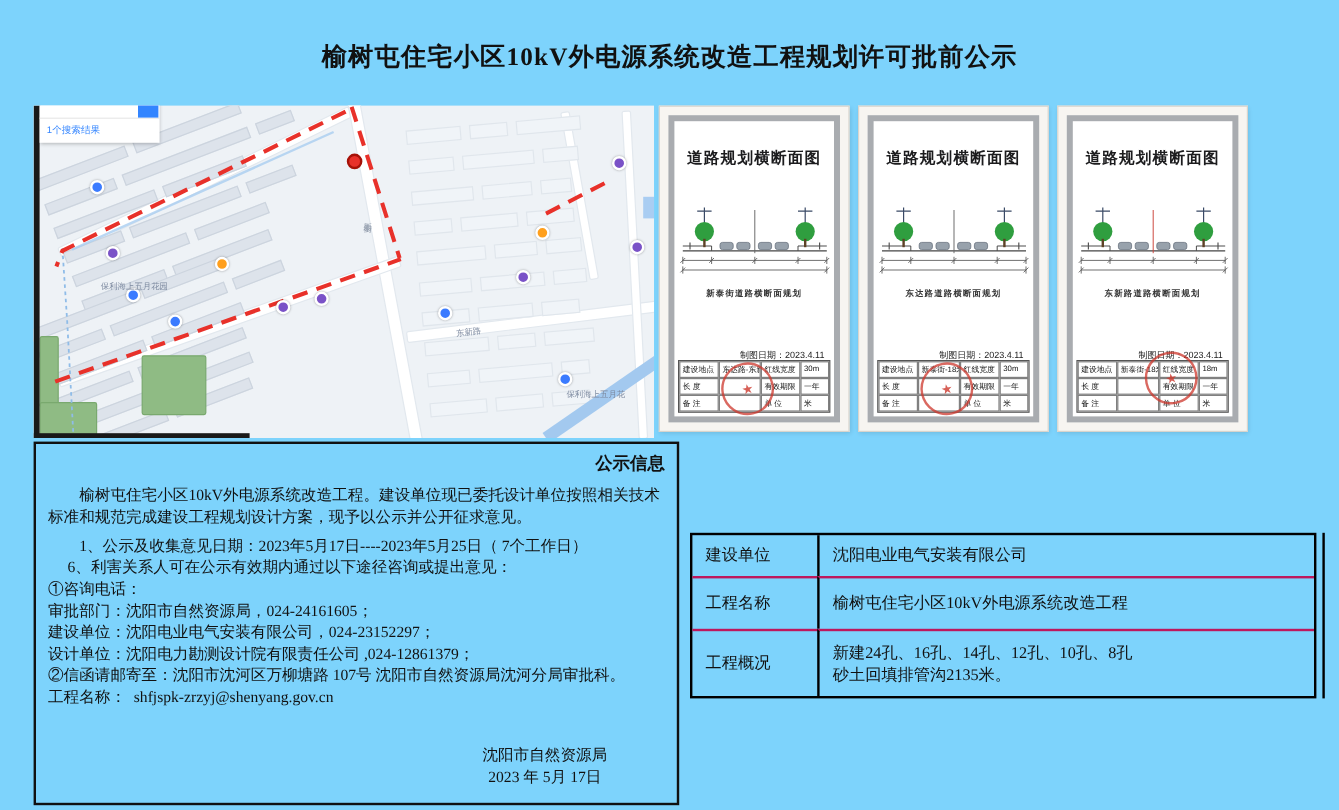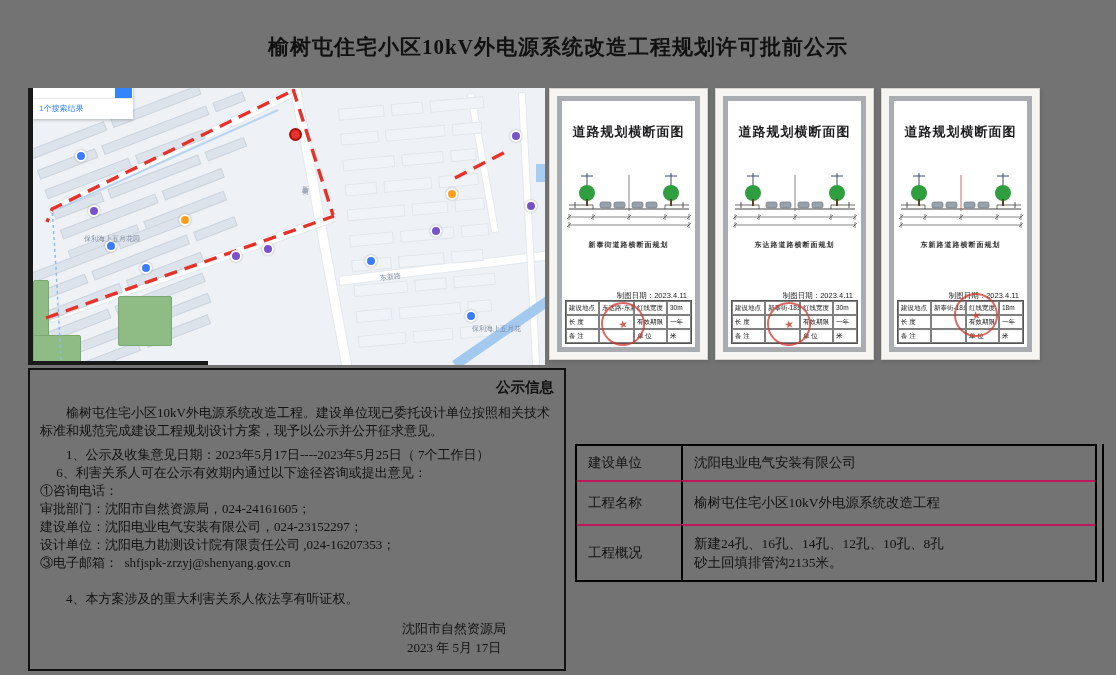--- a/index.html
+++ b/index.html
@@ -1,16 +1,16 @@
 <!DOCTYPE html>
 <html><head>
 <meta charset="utf-8">
 <style>
   html,body{margin:0;padding:0;background:#fff;}
-  .page{position:relative;width:1116px;height:675px;background:#737373;overflow:hidden;
+  .page{position:relative;width:1116px;height:675px;background:#7dd3fc;overflow:hidden;
         font-family:"Liberation Serif",serif;color:#111;}
   .title{position:absolute;top:33px;left:0;width:100%;text-align:center;margin:0;
          font-size:21px;font-weight:700;letter-spacing:1px;}
 
   
   .map{position:absolute;left:28px;top:88px;width:517px;height:277px;background:#eef2f6;overflow:hidden;}
   .map-edge-left{position:absolute;left:0;top:0;width:5px;height:100%;background:#191919;z-index:9;}
   .map-edge-bottom{position:absolute;left:0;bottom:0;width:180px;height:4px;background:#191919;z-index:9;}
   .road{position:absolute;background:#ffffff;border:1px solid #e2e8ee;border-radius:2px;}
   .cluster{position:absolute;display:flex;flex-direction:column;justify-content:space-between;}
@@ -248,29 +248,29 @@
   <div class="nline">　　1、公示及收集意见日期：2023年5月17日----2023年5月25日（ 7个工作日）</div>
 
   <div class="nline">　 6、利害关系人可在公示有效期内通过以下途径咨询或提出意见：</div>
 
   <div class="nline">①咨询电话：</div>
 
   <div class="nline">审批部门：沈阳市自然资源局，024-24161605；</div>
 
   <div class="nline">建设单位：沈阳电业电气安装有限公司，024-23152297；</div>
 
-  <div class="nline">设计单位：沈阳电力勘测设计院有限责任公司 ,024-16207353；</div>
-
-
-  <div class="nline">③电子邮箱：  shfjspk-zrzyj@shenyang.gov.cn</div>
+  <div class="nline">设计单位：沈阳电力勘测设计院有限责任公司 ,024-12861379；</div>
+
+  <div class="nline">②信函请邮寄至：沈阳市沈河区万柳塘路 107号 沈阳市自然资源局沈河分局审批科。</div>
+
+  <div class="nline">工程名称：  shfjspk-zrzyj@shenyang.gov.cn</div>
 
   <div class="nline"></div>
 
 
-  <div class="nline">　　4、本方案涉及的重大利害关系人依法享有听证权。</div>
 </div>
     <div class="sign">
       <div>沈阳市自然资源局</div>
       <div>2023 年 5月 17日</div>
     </div>
   </div>
 
   <div class="panels" id="panels">
   <div class="panel">
     <div class="panel-frame">

